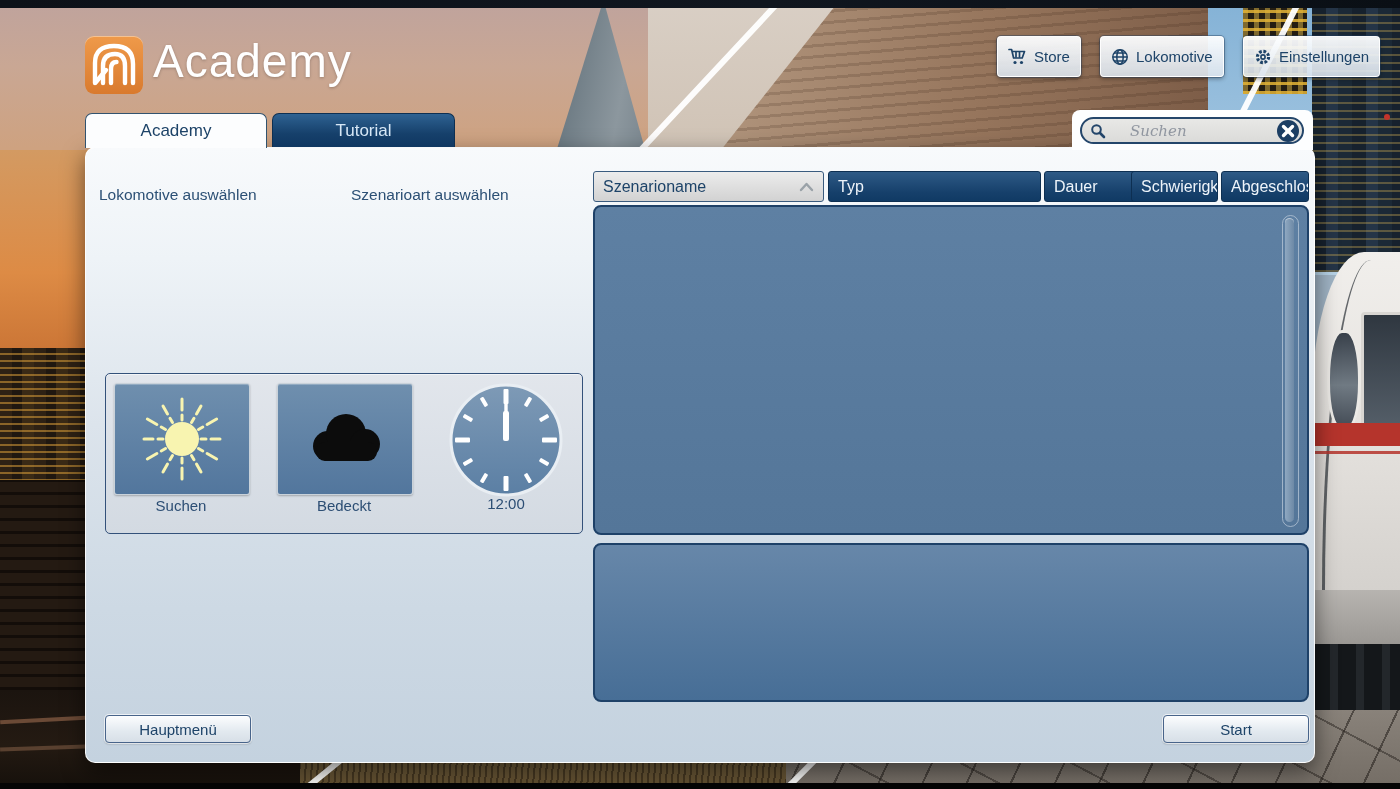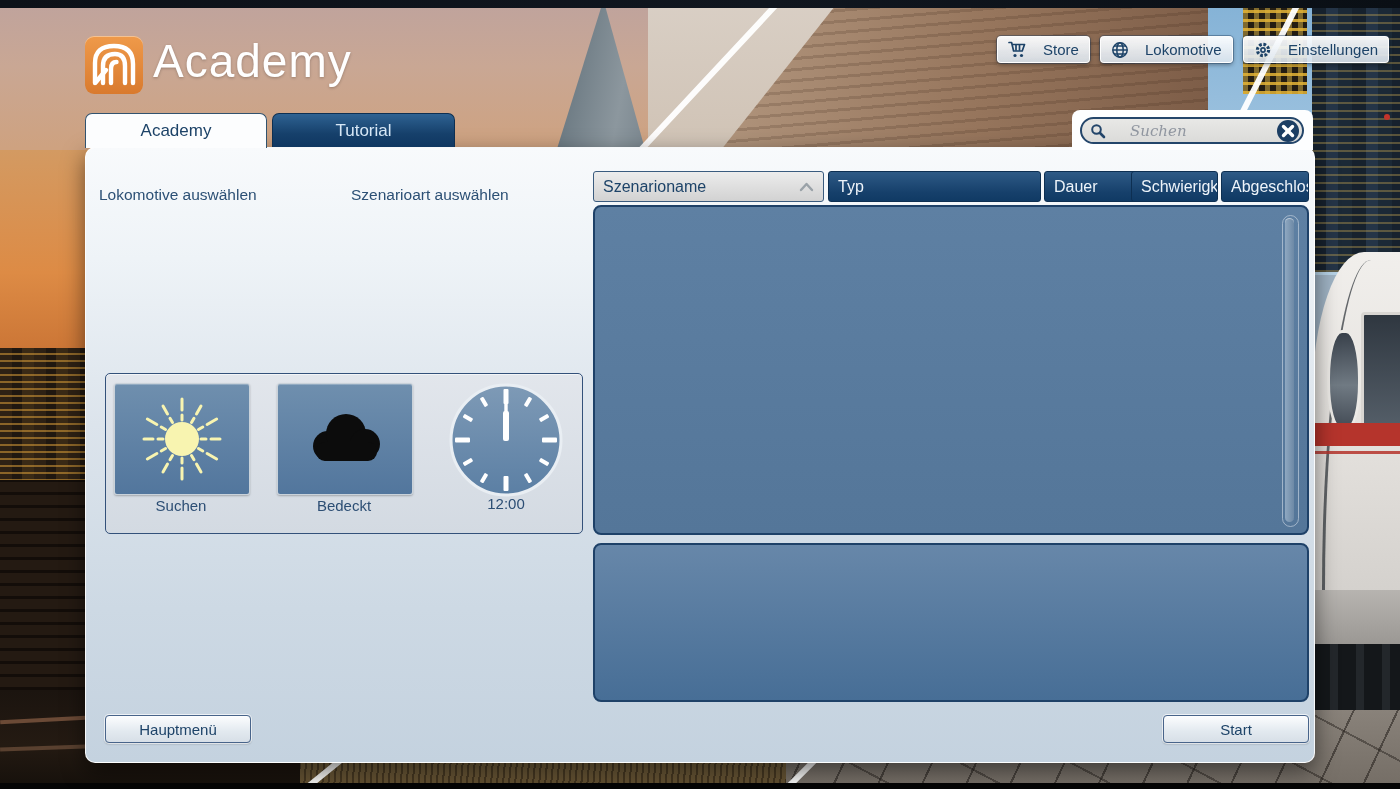--- a/index.html
+++ b/index.html
@@ -64,21 +64,21 @@
      background:repeating-linear-gradient(90deg,#14171a 0 18px,#23272b 18px 26px),#14171a;}
   .diag{background:rgba(255,255,255,.95);width:6px;border-radius:2px;}
   .bg-bottom-strip{left:0;top:783px;width:1400px;height:6px;background:#050505;}
   .bg-top-strip{left:0;top:0;width:1400px;height:8px;background:linear-gradient(90deg,#0c1118,#10161f 55%,#0a0f15);}
 
   
   .logo{left:85px;top:36px;width:58px;height:58px;border-radius:9px;z-index:3;
      background:linear-gradient(180deg,#ef9a4a,#d97a2e);box-shadow:inset 0 1px 0 rgba(255,255,255,.4);}
   .app-title{left:153px;top:34px;z-index:3;color:#fff;font-size:46px;letter-spacing:1px;
      text-shadow:0 1px 3px rgba(0,0,0,.25);}
-  .topbtn{z-index:3;height:27px;border-radius:4px;display:flex;align-items:center;gap:16px;
+  .topbtn{z-index:3;height:41px;border-radius:4px;display:flex;align-items:center;gap:7px;
      padding:0 10px;box-sizing:border-box;cursor:pointer;
      background:linear-gradient(180deg,rgba(253,254,255,.95),rgba(219,228,237,.9));
      border:1px solid rgba(255,255,255,.9);box-shadow:0 0 0 1px rgba(30,60,95,.4),0 2px 4px rgba(0,0,0,.35);
      color:#1d4368;font-size:15px;white-space:nowrap;}
   .topbtn svg{flex:0 0 auto;}
 
   
   .tab{z-index:3;display:flex;align-items:center;justify-content:center;font-size:17px;cursor:pointer;
        border-radius:7px 7px 0 0;box-sizing:border-box;}
   .tab-active{left:85px;top:113px;width:182px;height:35px;background:#fcfdfe;

